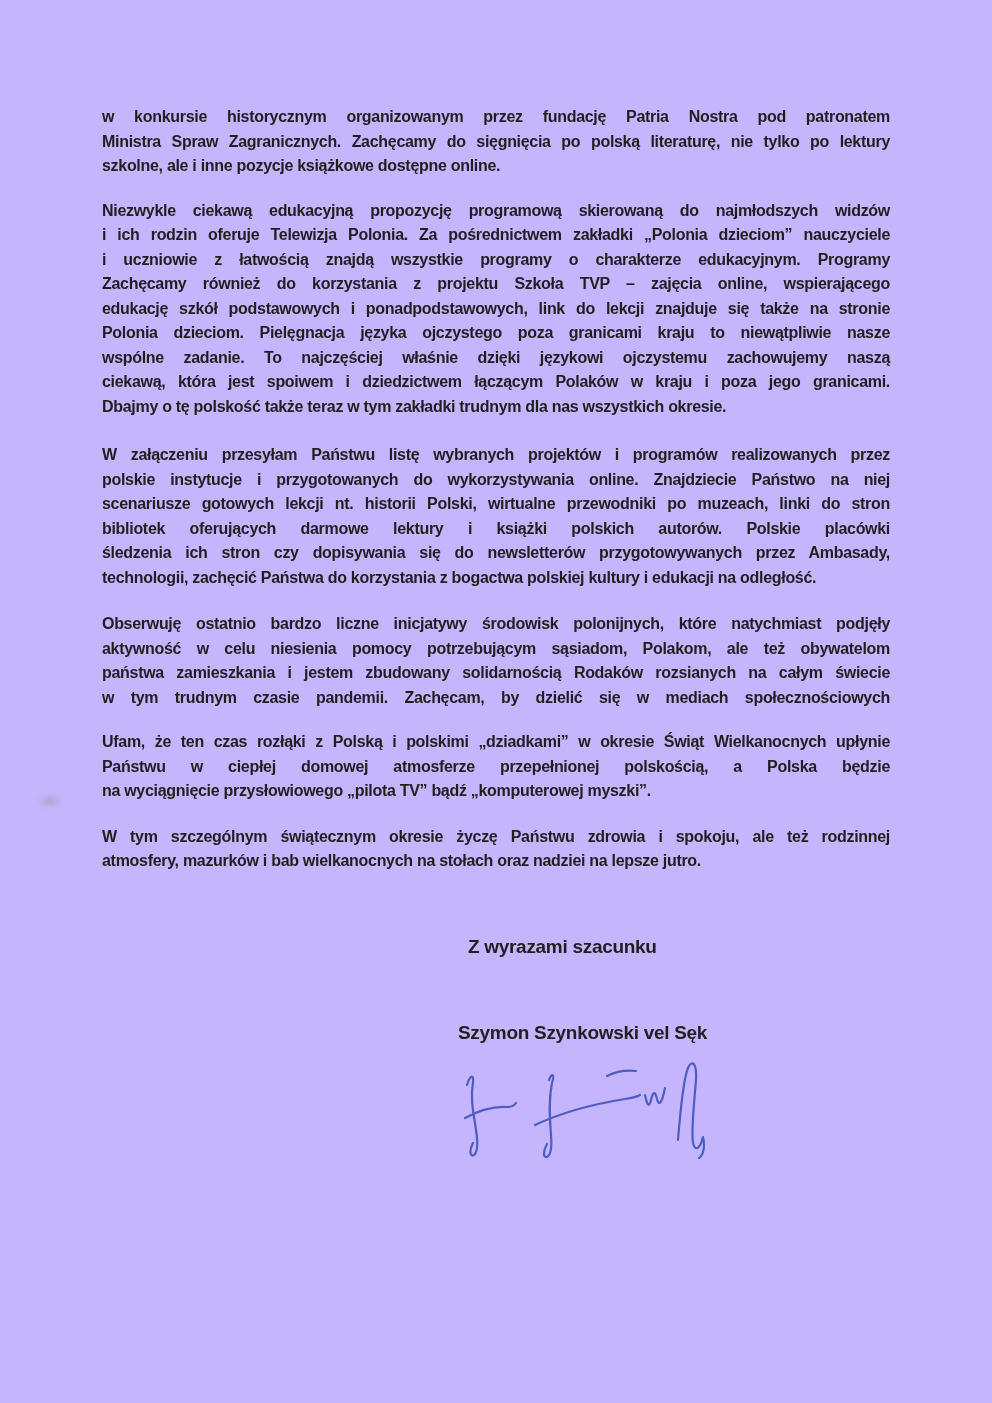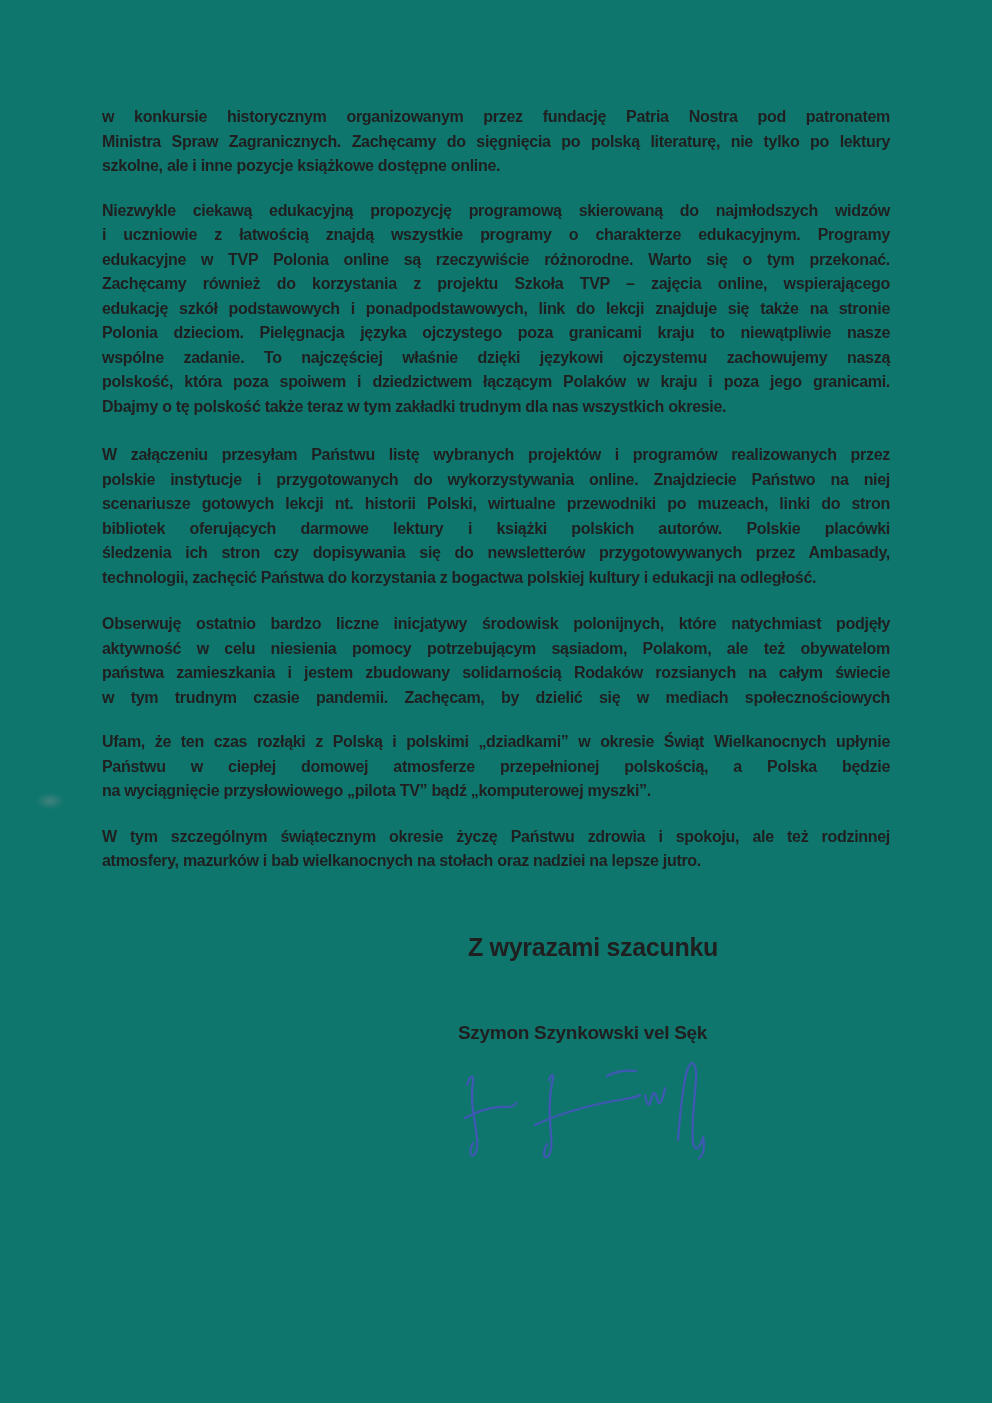--- a/index.html
+++ b/index.html
@@ -1,20 +1,20 @@
 <!DOCTYPE html>
 <html><head>
 <meta charset="utf-8">
 <style>
   html,body{margin:0;padding:0;background:#e8e8e8;}
   .page{
     position:relative;
     width:992px;height:1403px;
     margin:0 auto;
-    background:#0f766e;
+    background:#c4b5fd;
     overflow:hidden;
     font-family:"Liberation Sans",sans-serif;
     color:#1f1f1f;
   }
   .content{
     position:absolute;
     left:102px;top:105px;
     width:788px;
   }
   .para{margin:0;padding:0;}
@@ -31,21 +31,21 @@
     white-space:nowrap;
     text-align:justify;
     text-align-last:justify;
   }
   .line.last{
     text-align-last:left;
   }
   .closing{
     margin-top:60px;
     padding-left:366px;
-    font-size:25px;
+    font-size:19px;
     font-weight:600;
     letter-spacing:-0.3px;
     line-height:26px;
     white-space:nowrap;
   }
   .signatory{
     margin-top:60px;
     padding-left:356px;
     font-size:19px;
     font-weight:600;
@@ -74,27 +74,27 @@
   <div class="content">
 
     <div class="para">
       <div class="line">w konkursie historycznym organizowanym przez fundację Patria Nostra pod patronatem</div>
       <div class="line">Ministra Spraw Zagranicznych. Zachęcamy do sięgnięcia po polską literaturę, nie tylko po lektury</div>
       <div class="line last">szkolne, ale i inne pozycje książkowe dostępne online.</div>
     </div>
 
     <div class="para">
       <div class="line">Niezwykle ciekawą edukacyjną propozycję programową skierowaną do najmłodszych widzów</div>
+      <div class="line">i ich rodzin oferuje Telewizja Polonia. Za pośrednictwem zakładki „Polonia dzieciom” nauczyciele</div>
       <div class="line">i uczniowie z łatwością znajdą wszystkie programy o charakterze edukacyjnym. Programy</div>
-      <div class="line">edukacyjne w TVP Polonia online są rzeczywiście różnorodne. Warto się o tym przekonać.</div>
       <div class="line">Zachęcamy również do korzystania z projektu Szkoła TVP – zajęcia online, wspierającego</div>
       <div class="line">edukację szkół podstawowych i ponadpodstawowych, link do lekcji znajduje się także na stronie</div>
       <div class="line">Polonia dzieciom. Pielęgnacja języka ojczystego poza granicami kraju to niewątpliwie nasze</div>
       <div class="line">wspólne zadanie. To najczęściej właśnie dzięki językowi ojczystemu zachowujemy naszą</div>
-      <div class="line">polskość, która poza spoiwem i dziedzictwem łączącym Polaków w kraju i poza jego granicami.</div>
+      <div class="line">ciekawą, która jest spoiwem i dziedzictwem łączącym Polaków w kraju i poza jego granicami.</div>
       <div class="line last">Dbajmy o tę polskość także teraz w tym zakładki trudnym dla nas wszystkich okresie.</div>
     </div>
 
     <div class="para p3">
       <div class="line">W załączeniu przesyłam Państwu listę wybranych projektów i programów realizowanych przez</div>
       <div class="line">polskie instytucje i przygotowanych do wykorzystywania online. Znajdziecie Państwo na niej</div>
       <div class="line">scenariusze gotowych lekcji nt. historii Polski, wirtualne przewodniki po muzeach, linki do stron</div>
       <div class="line">bibliotek oferujących darmowe lektury i książki polskich autorów. Polskie placówki</div>
       <div class="line">śledzenia ich stron czy dopisywania się do newsletterów przygotowywanych przez Ambasady,</div>
       <div class="line last">technologii, zachęcić Państwa do korzystania z bogactwa polskiej kultury i edukacji na odległość.</div>

